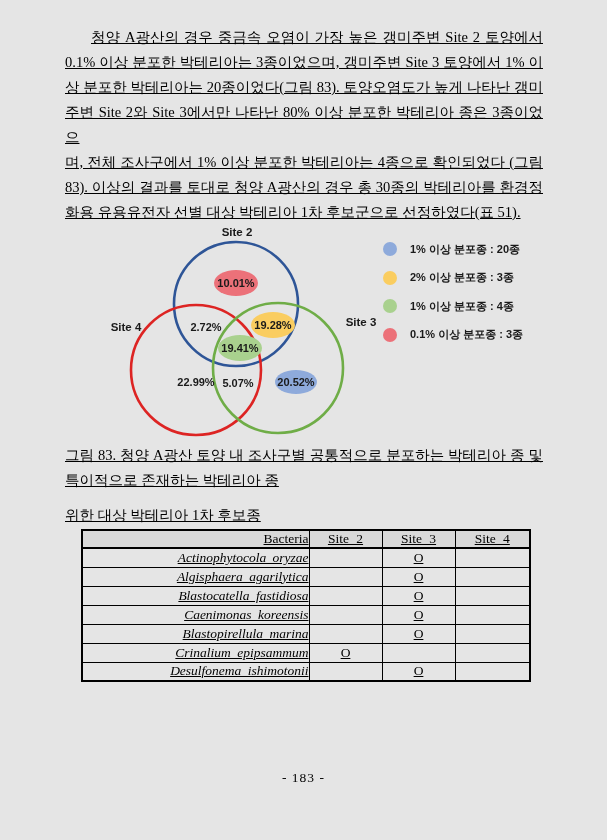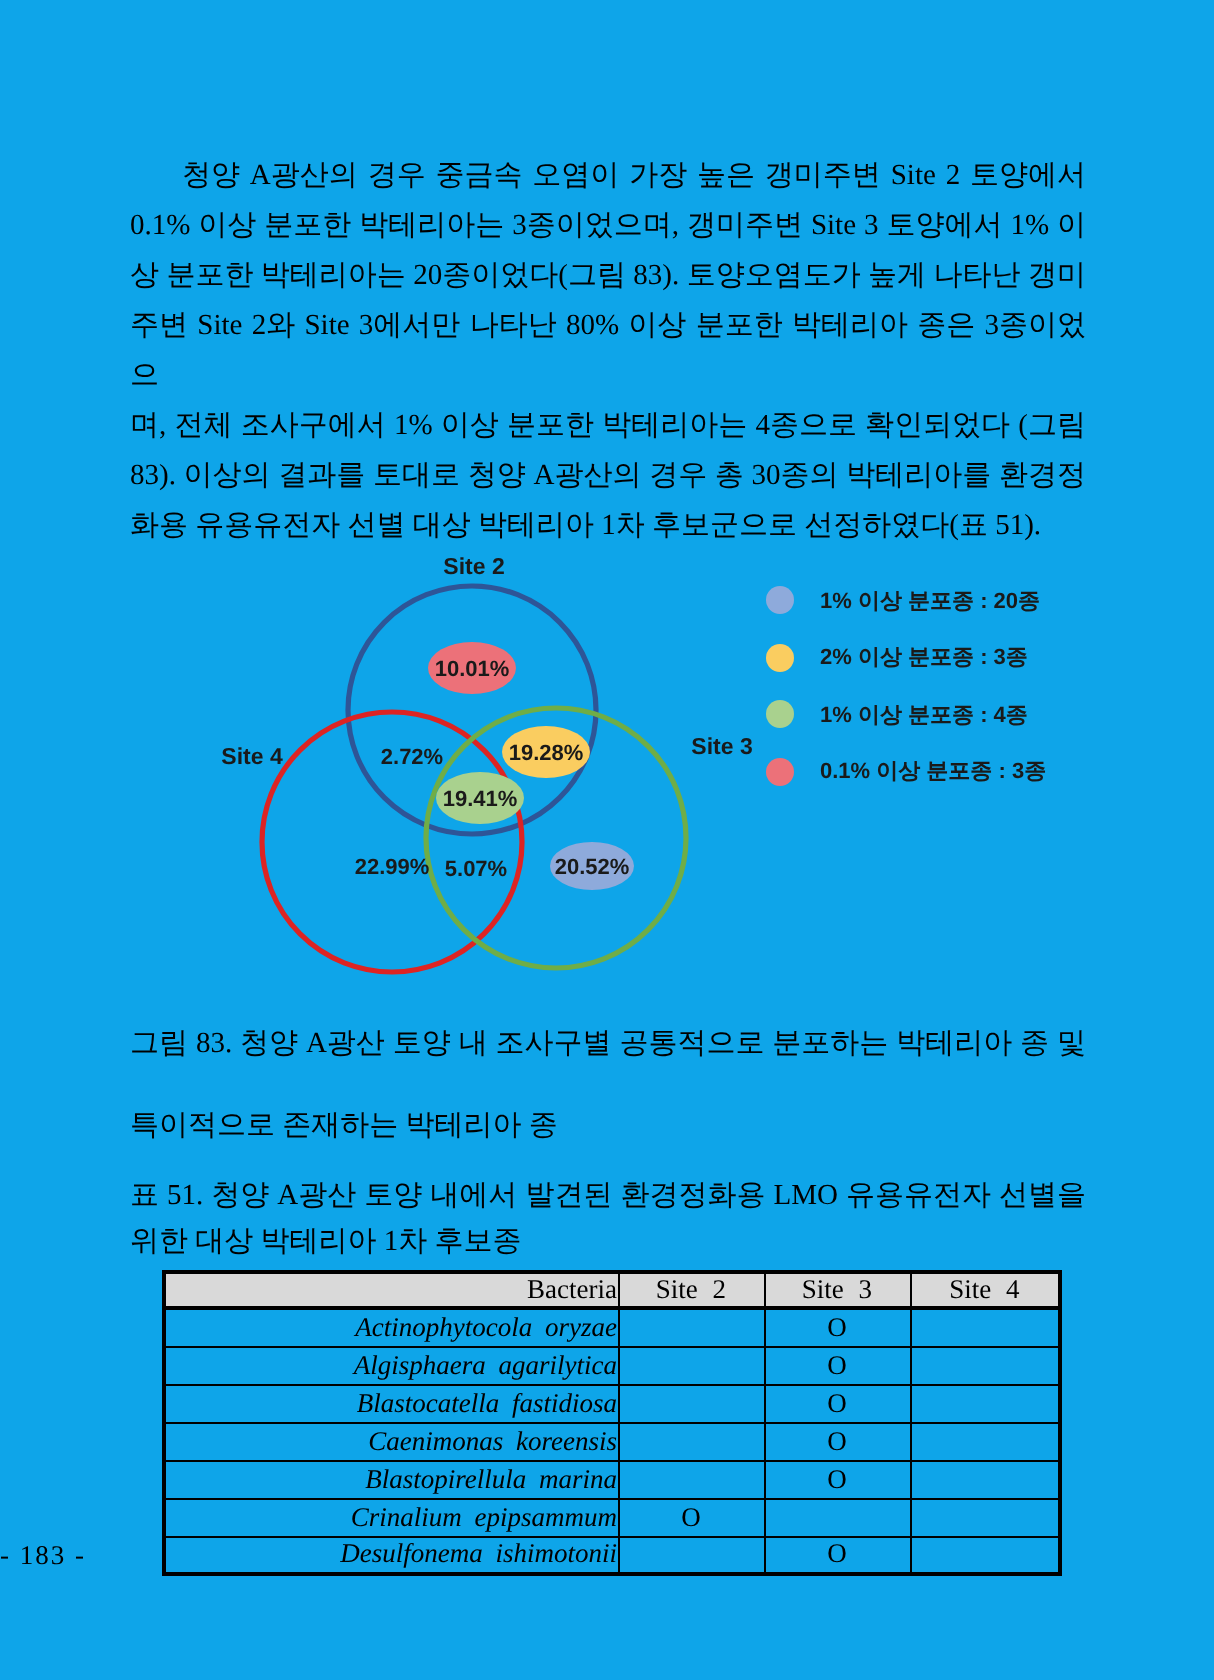--- a/index.html
+++ b/index.html
@@ -7,22 +7,23 @@
   body {
     width:607px; height:840px;
     font-family:"Liberation Serif","DejaVu Serif",serif;
     color:#000;
     position:relative;
     overflow:hidden;
   }
   .page {
     position:relative;
     width:607px; height:840px;
-    padding:76px 64px 0 65px;
-    background:#0ea5e9;
+    padding:25px 64px 0 65px;
+    background:#e5e5e5;
+    text-decoration:underline;
   }
   
   .jline {
     font-size:14.5px;
     line-height:25px;
     text-align:justify;
     text-align-last:justify;
     white-space:normal;
   }
   .jline.last { text-align-last:left; }
@@ -48,21 +49,21 @@
     margin-right:13px; flex:0 0 auto;
   }
   .legend-label {
     font-family:"Liberation Sans","DejaVu Sans",sans-serif;
     font-weight:bold; font-size:11px; color:#1a1a1a;
     white-space:nowrap;
   }
 
   
   #caption { margin-top:0; }
-  #caption .jline { line-height:25px;margin-top:16px; }
+  #caption .jline { line-height:25px; }
   #table-title { margin-top:11px; }
   #table-title .jline { line-height:23px; }
 
   
   table.bacteria {
     border-collapse:collapse;
     width:448px;
     margin-left:16px;
     margin-top:2px;
     table-layout:fixed;
@@ -84,21 +85,21 @@
   }
   .th-bacteria, .td-name { text-align:right; padding-left:6px !important; }
   .th-site { text-align:center; word-spacing:4px; }
   .td-name { font-style:italic; word-spacing:3px; }
   .td-mark { text-align:center; font-size:14px; }
 
   
   .page-number {
     position:absolute;
     left:0; right:0; top:770px;
-    text-align:left;
+    text-align:center;
     font-size:13.5px;
     letter-spacing:1px;
   }
 </style>
 </head>
 <body>
 
 <div class="page">
 
   <div id="paragraph">
@@ -155,21 +156,20 @@
         </div>
       </div>
   </div>
 
   <div id="caption">
       <div class="jline first">그림 83. 청양 A광산 토양 내 조사구별 공통적으로 분포하는 박테리아 종 및</div>
       <div class="jline last">특이적으로 존재하는 박테리아 종</div>
     </div>
 
   <div id="table-title">
-      <div class="jline first">표 51. 청양 A광산 토양 내에서 발견된 환경정화용 LMO 유용유전자 선별을</div>
       <div class="jline last">위한 대상 박테리아 1차 후보종</div>
     </div>
 
   <table class="bacteria">
     <colgroup>
       <col style="width:227px">
       <col style="width:73px">
       <col style="width:73px">
       <col style="width:75px">
     </colgroup>

